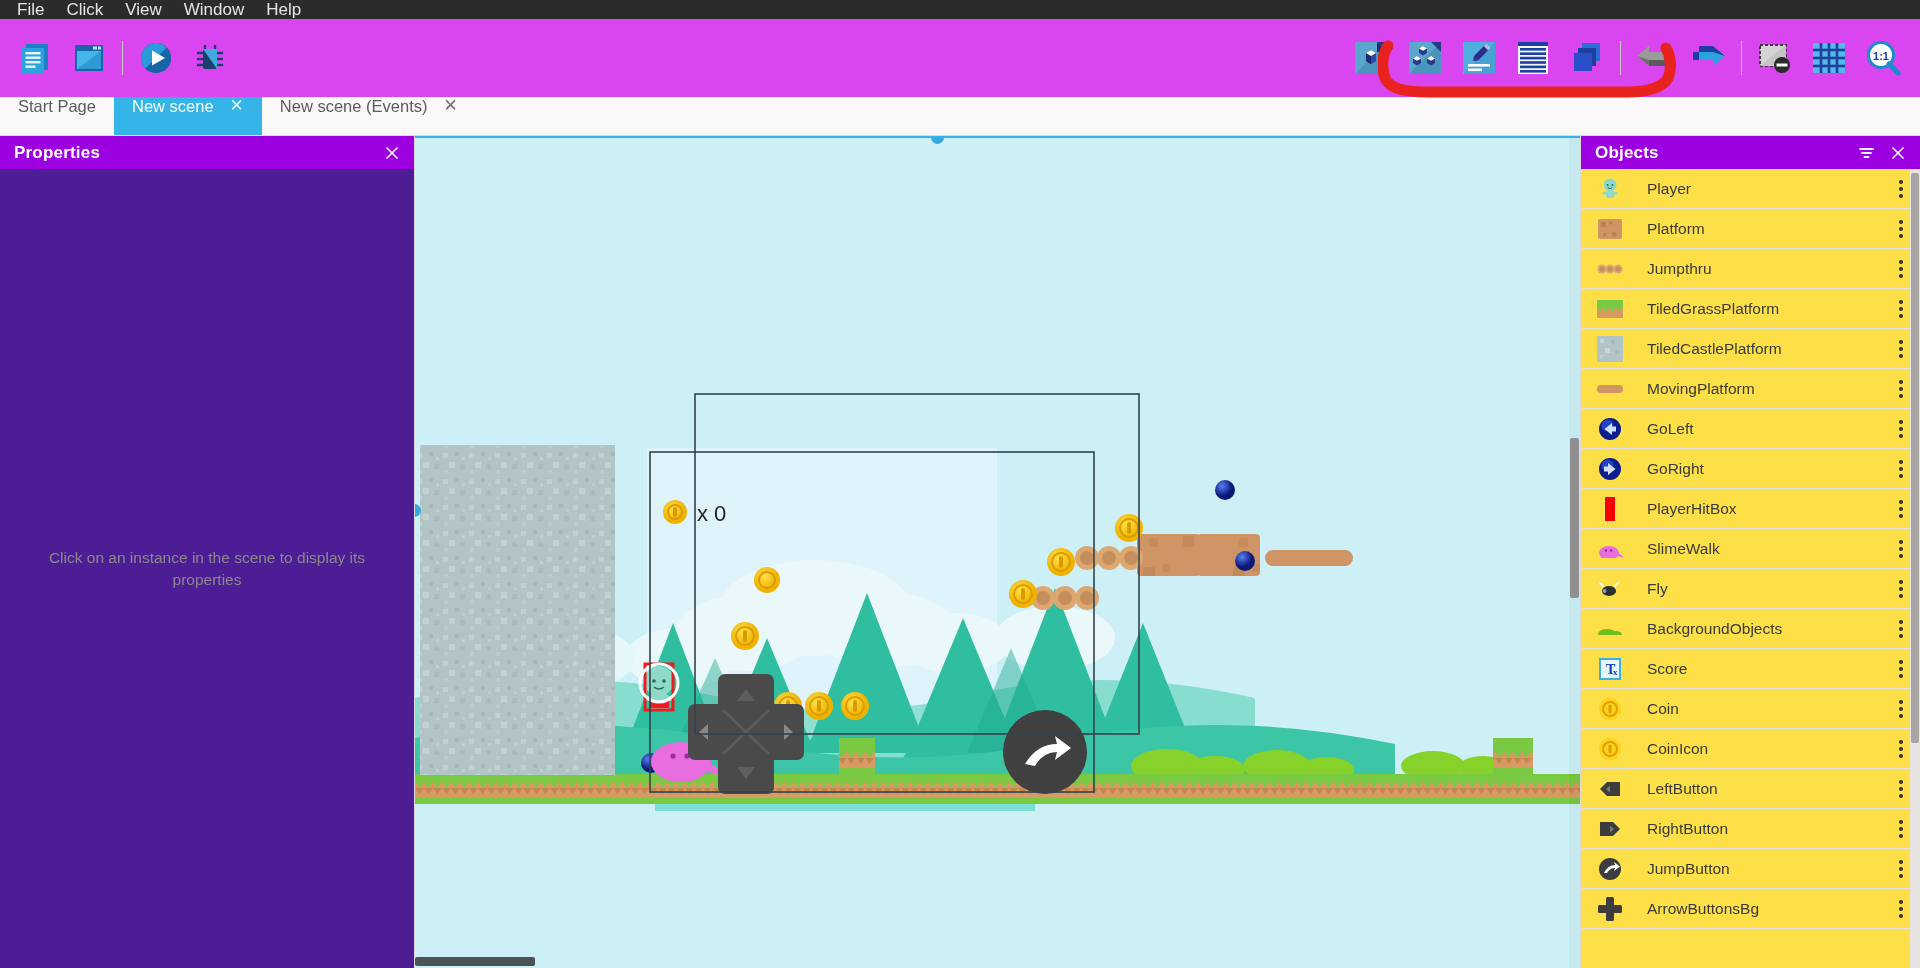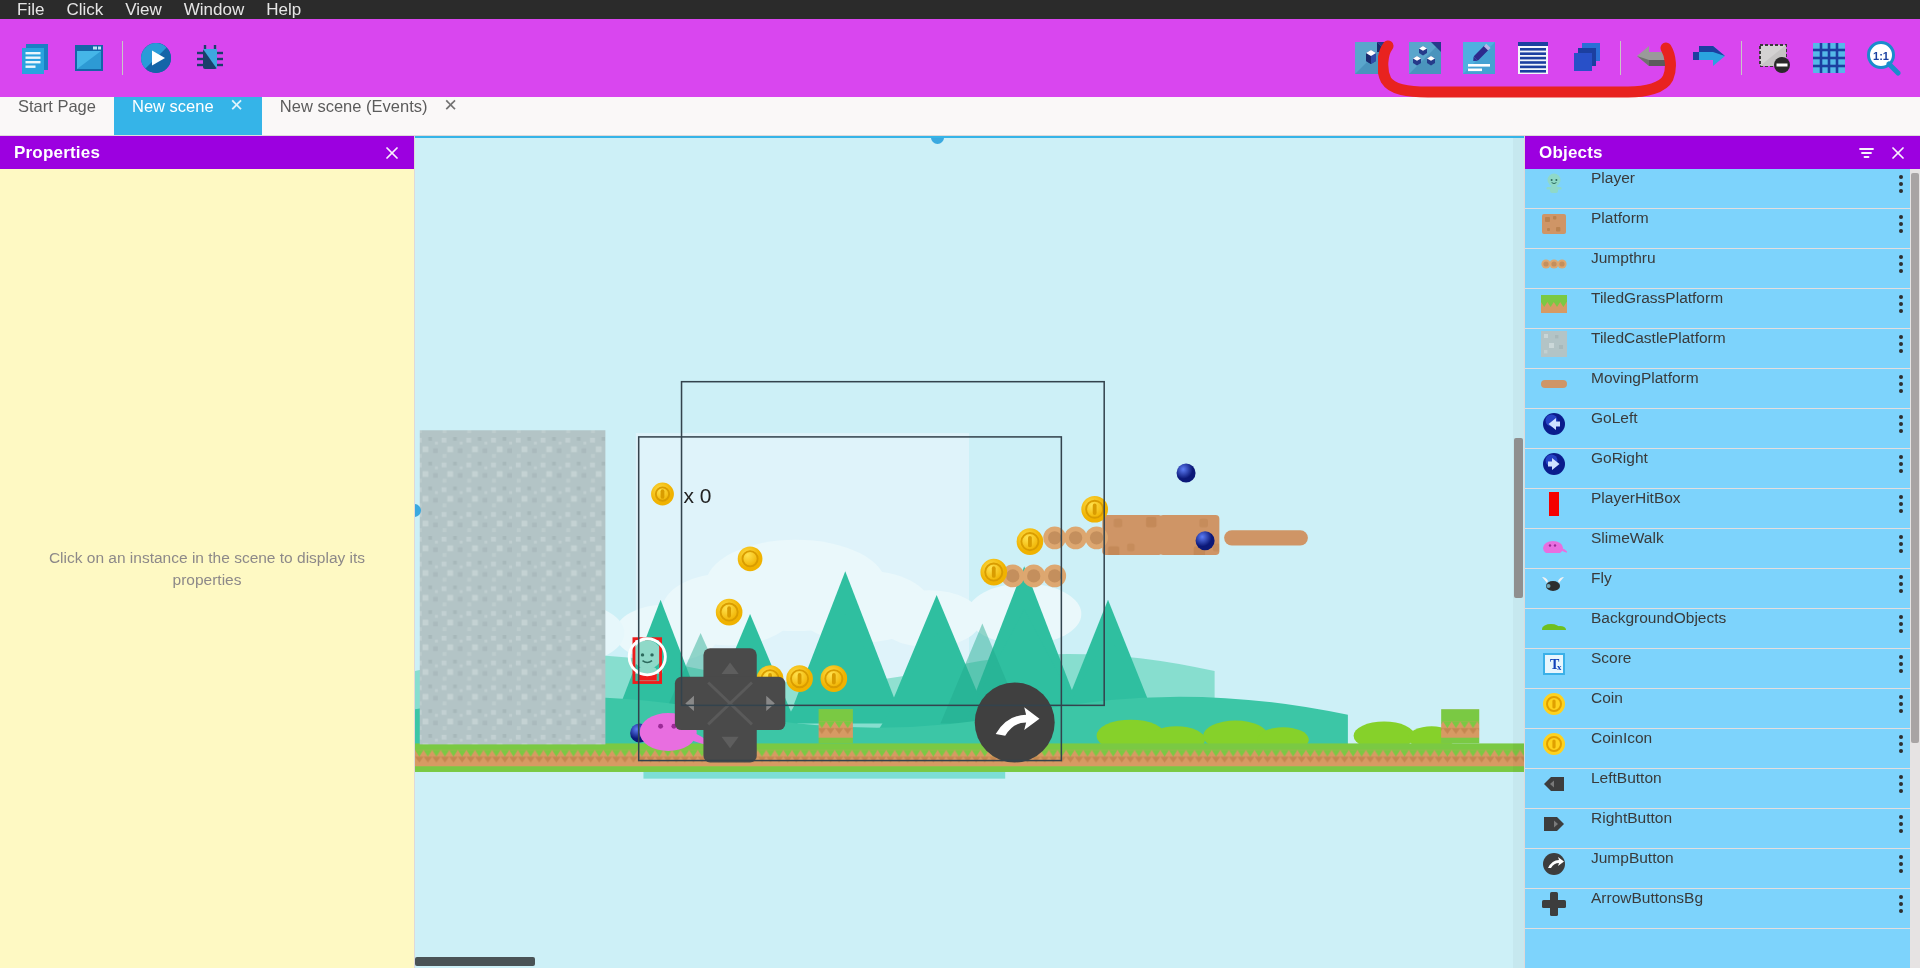--- a/index.html
+++ b/index.html
@@ -73,21 +73,21 @@
   
   #main {
     position: absolute;
     top: 136px; left: 0; right: 0; bottom: 0;
     display: flex;
   }
 
   
   #properties {
     width: 415px;
-    background: #fef9c3;
+    background: #4c1d95;
     display: flex; flex-direction: column;
     border-right: 1px solid #ded9d9;
     position: relative;
   }
   .panel-header {
     height: 33px;
     background: #9c00e0;
     display: flex; align-items: center;
     padding: 0 14px;
     color: #fff;
@@ -136,30 +136,30 @@
     position: absolute; right: 1px; width: 9px;
     background: #8f8f8f; border-radius: 2px;
   }
   .hscroll-thumb {
     position: absolute; bottom: 2px; height: 9px;
     background: #4a5356; border-radius: 2px;
   }
 
   
   #objects {
-    width: 396px;
-    background: #7dd3fc;
+    width: 340px;
+    background: #fde047;
     display: flex; flex-direction: column;
     border-left: 1px solid #ded9d9;
     position: relative;
   }
   .obj-list { flex: 1; overflow: hidden; position: relative; }
   .obj-row {
     height: 40px;
-    display: flex; 
+    display: flex; align-items: center;
     border-bottom: 1px solid #e2dede;
     padding: 0 6px 0 14px;
     cursor: pointer;
   }
   .obj-thumb {
     width: 30px; height: 30px;
     display: flex; align-items: center; justify-content: center;
     flex: 0 0 30px;
     overflow: hidden;
   }

